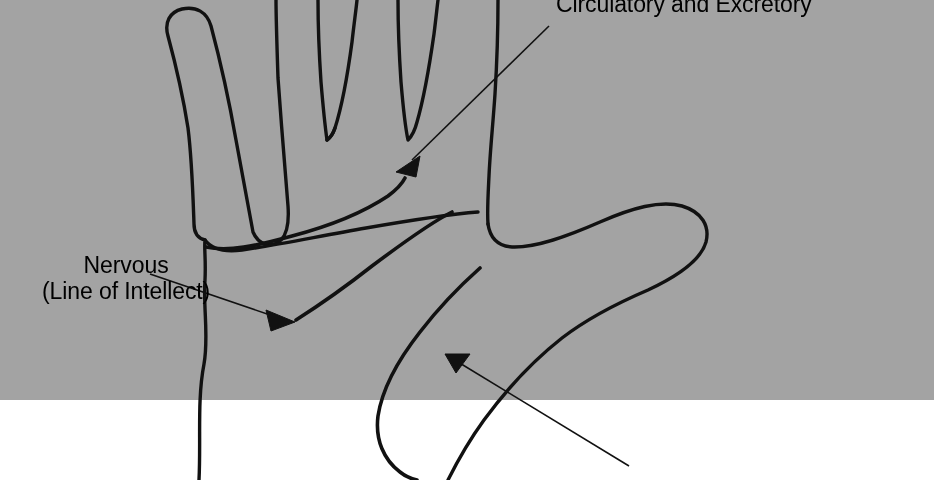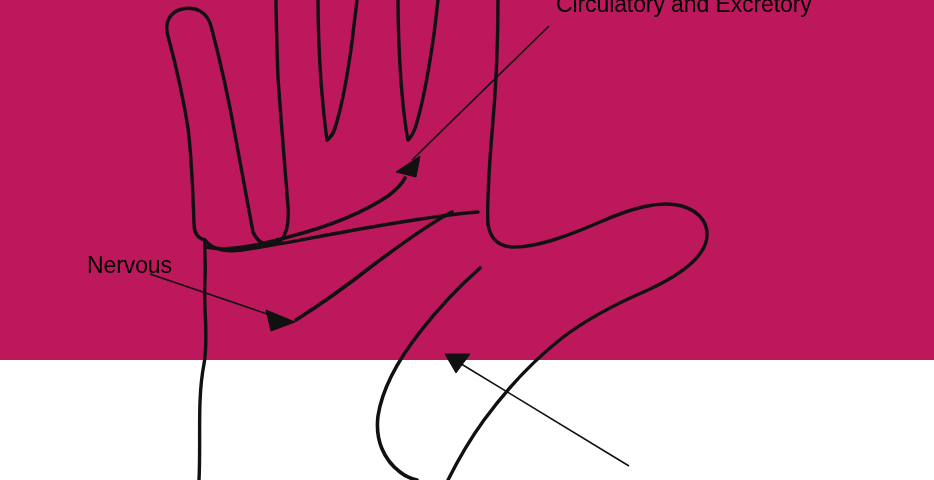--- a/index.html
+++ b/index.html
@@ -11,22 +11,22 @@
   body {
     width: 934px;
     height: 480px;
     overflow: hidden;
     font-family: "Liberation Sans", sans-serif;
     position: relative;
   }
   #diagram-root {
     position: relative;
     width: 934px;
-    height: 360px;
-    background: #be185d;
+    height: 400px;
+    background: #a3a3a3;
   }
   #palm-svg {
     position: absolute;
     left: 0;
     top: 0;
     width: 934px;
     height: 480px;
     display: block;
   }
   .label-block {
@@ -40,21 +40,20 @@
   }
   #label-circulatory {
     left: 556px;
     top: -9px;
     text-align: left;
   }
   #label-nervous {
     left: 42px;
     top: 252px;
     text-align: center;
-    margin-left: 45px;
   }
   .label-line {
     display: block;
   }
 </style>
 </head>
 <body>
 
 <div id="diagram-root">
 
@@ -152,15 +151,16 @@
       </g>
     </g>
   </svg>
 
   <div class="label-block" id="label-circulatory">
     <span class="label-line">Circulatory and Excretory</span>
   </div>
 
   <div class="label-block" id="label-nervous">
     <span class="label-line">Nervous</span>
+    <span class="label-line">(Line of Intellect)</span>
   </div>
 
 </div>
 
 </body></html>

